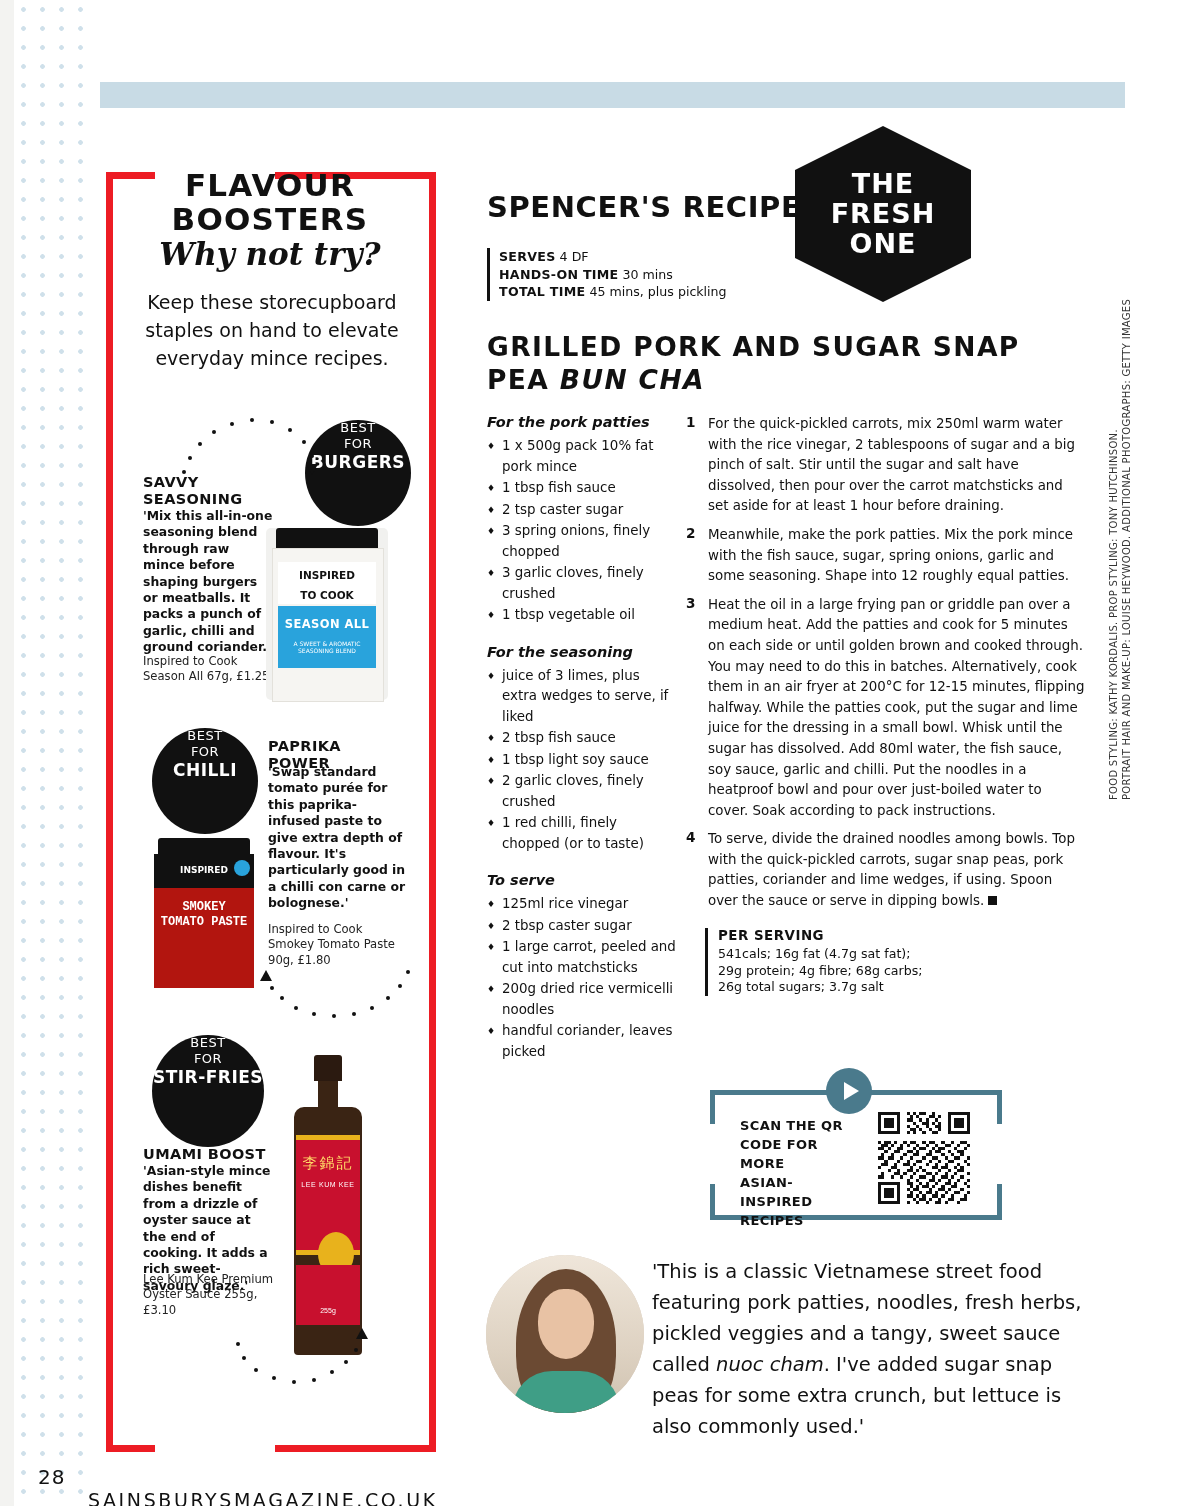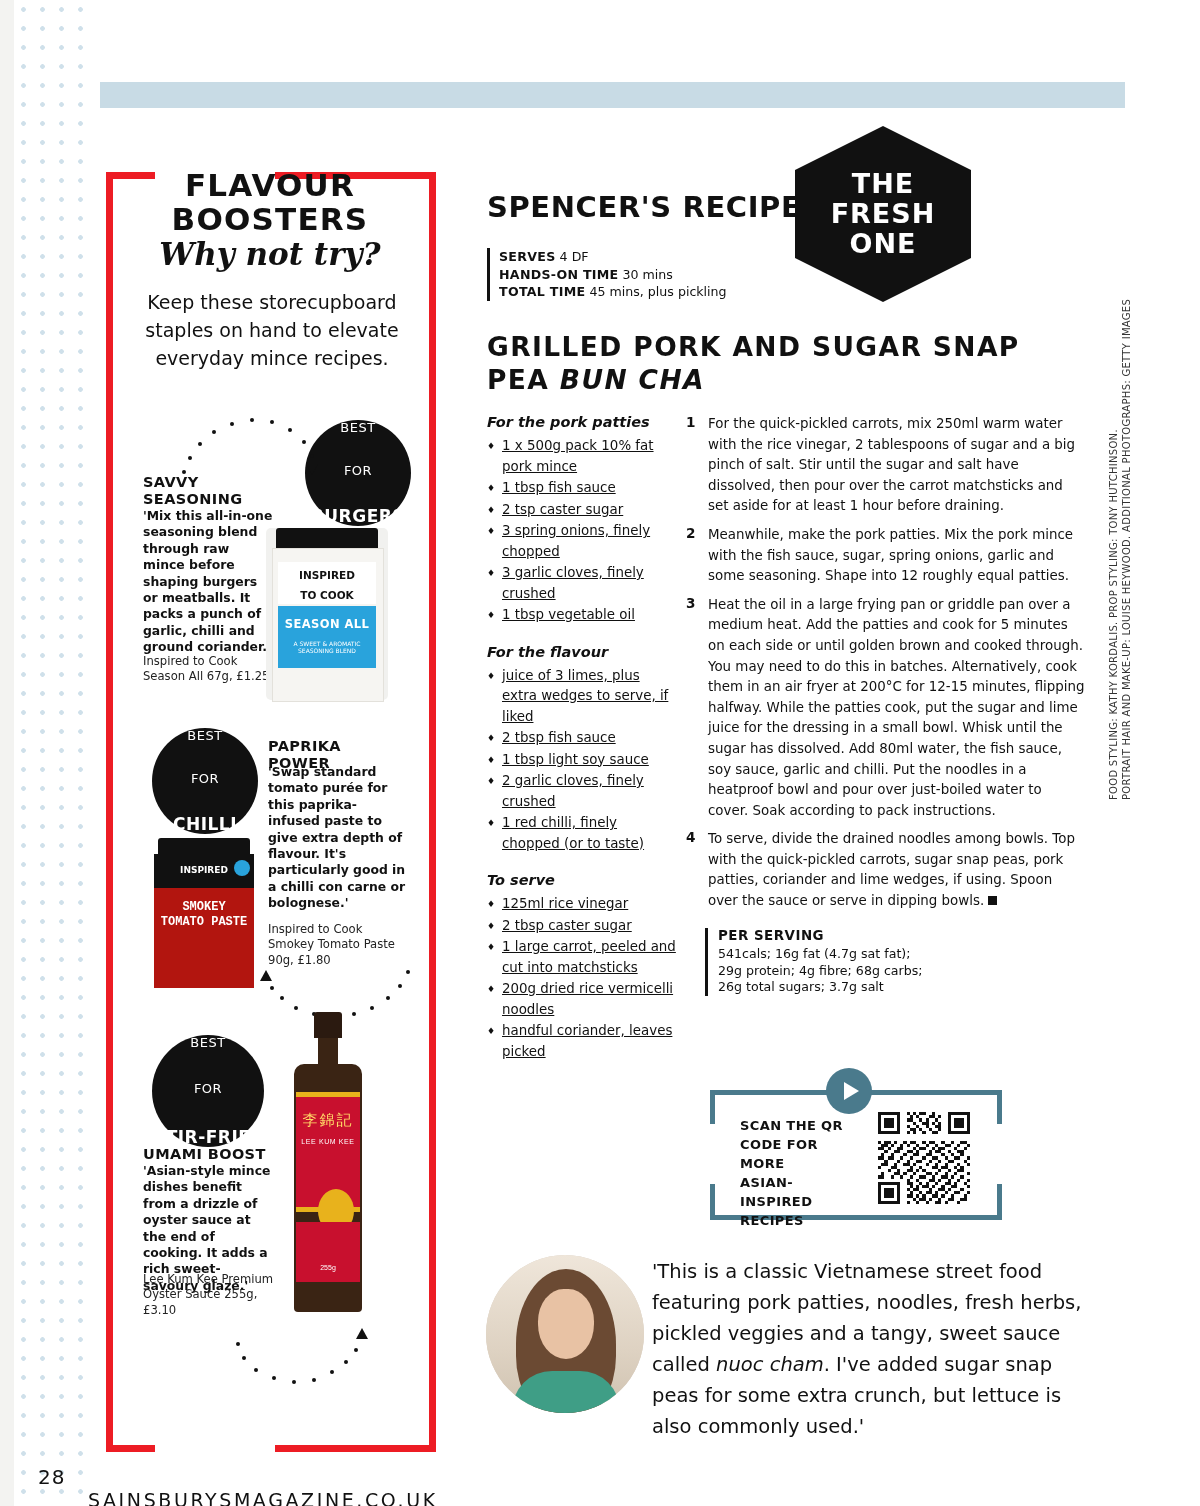--- a/index.html
+++ b/index.html
@@ -42,21 +42,21 @@
     font-size:31px; color:#111;
   }
   .fb-sub {
     position:absolute; left:136px; top:288px; width:272px; text-align:center;
     font-family:"DejaVu Sans", sans-serif; font-size:19px; line-height:28px; color:#111;
   }
 
   
   .badge {
     position:absolute; border-radius:50%; background:#111; color:#fff;
-    display:flex; flex-direction:column; align-items:center; justify-content:space-between;
+    display:flex; flex-direction:column; align-items:center; justify-content:flex-start;
     text-align:center; font-family:"DejaVu Sans", sans-serif; letter-spacing:.5px;
   }
   .badge .b-small { font-size:13px; line-height:16px; font-weight:400; }
   .badge .b-big { font-size:17px; line-height:20px; font-weight:bold; }
 
   #badge-burgers { left:305px; top:420px; width:106px; height:106px; }
   #badge-chilli  { left:152px; top:728px; width:106px; height:106px; }
   #badge-stir    { left:152px; top:1035px; width:112px; height:112px; }
 
   
@@ -99,21 +99,21 @@
   .jar .lbl-blue .s { text-align:center; font-family:"DejaVu Sans", sans-serif; font-size:6px; color:#fff; padding-top:9px; }
 
   .paste-jar { position:absolute; left:150px; top:838px; width:108px; height:150px; }
   .paste-jar .lid { position:absolute; left:8px; top:0; width:92px; height:16px; background:#111; border-radius:3px 3px 0 0; }
   .paste-jar .body { position:absolute; left:4px; top:16px; width:100px; height:134px; background:#b2150f; }
   .paste-jar .band { position:absolute; left:4px; top:16px; width:100px; height:34px; background:#111; }
   .paste-jar .band span { display:block; text-align:center; font-family:"DejaVu Sans", sans-serif; font-weight:bold; font-size:9px; color:#fff; padding-top:11px; }
   .paste-jar .txt { position:absolute; left:10px; top:62px; width:88px; text-align:center; font-family:Liberation Mono, monospace; font-weight:bold; font-size:12px; line-height:15px; color:#fff; }
   .paste-jar .dot { position:absolute; right:8px; top:22px; width:16px; height:16px; border-radius:50%; background:#29a3dc; }
 
-  .sauce-bottle { position:absolute; left:288px; top:1012px; width:80px; height:300px; }
+  .sauce-bottle { position:absolute; left:288px; top:1055px; width:80px; height:300px; }
   .sauce-bottle .cap { position:absolute; left:26px; top:0; width:28px; height:26px; background:#2b1a10; border-radius:3px 3px 0 0; }
   .sauce-bottle .neck { position:absolute; left:30px; top:26px; width:20px; height:26px; background:#3a2414; }
   .sauce-bottle .body { position:absolute; left:6px; top:52px; width:68px; height:248px; background:#3a2414; border-radius:10px 10px 4px 4px; }
   .sauce-bottle .lbl { position:absolute; left:8px; top:80px; width:64px; height:110px; background:#c8102e; border-top:5px solid #e8b21c; border-bottom:5px solid #e8b21c; }
   .sauce-bottle .lbl .ch { text-align:center; color:#ffd766; font-size:15px; padding-top:14px; letter-spacing:2px; }
   .sauce-bottle .lbl .en { text-align:center; color:#fff; font-size:7px; padding-top:8px; letter-spacing:.6px; }
   .sauce-bottle .lbl2 { position:absolute; left:8px; top:210px; width:64px; height:60px; background:#c8102e; }
   .sauce-bottle .lbl2 .sz { text-align:center; color:#fff; font-size:7px; padding-top:42px; }
   .sauce-bottle .oval { position:absolute; left:22px; top:92px; width:36px; height:44px; border-radius:50%; background:#e8b21c; }
 
@@ -158,21 +158,20 @@
   .ing-col { position:absolute; left:487px; top:414px; width:190px; }
   .ing-h {
     font-family:"DejaVu Sans", sans-serif; font-style:italic; font-weight:bold;
     font-size:14.5px; color:#111; margin-bottom:6px;
   }
   .ing-h.mt { margin-top:18px; }
   .ing-li {
     position:relative; padding-left:15px;
     font-family:"DejaVu Sans", sans-serif; font-size:13.4px; line-height:20.5px; color:#111;
     margin-bottom:1px;
-    text-decoration:underline;
   }
   .ing-li:before {
     content:"\2666"; position:absolute; left:0; top:0; font-size:9px; color:#111; line-height:21px;
   }
 
   .steps { position:absolute; left:686px; top:414px; width:400px; }
   .step { position:relative; padding-left:22px; margin-bottom:2px; }
   .step .num {
     position:absolute; left:0; top:0;
     font-family:"DejaVu Sans", sans-serif; font-weight:bold; font-size:13.6px; color:#111;
@@ -404,21 +403,21 @@
 
 <div class="ing-col">
   <div class="ing-h">For the pork patties</div>
   <div class="ing-li">1 x 500g pack 10% fat pork mince</div>
   <div class="ing-li">1 tbsp fish sauce</div>
   <div class="ing-li">2 tsp caster sugar</div>
   <div class="ing-li">3 spring onions, finely chopped</div>
   <div class="ing-li">3 garlic cloves, finely crushed</div>
   <div class="ing-li">1 tbsp vegetable oil</div>
 
-  <div class="ing-h mt">For the flavour</div>
+  <div class="ing-h mt">For the seasoning</div>
   <div class="ing-li">juice of 3 limes, plus extra wedges to serve, if liked</div>
   <div class="ing-li">2 tbsp fish sauce</div>
   <div class="ing-li">1 tbsp light soy sauce</div>
   <div class="ing-li">2 garlic cloves, finely crushed</div>
   <div class="ing-li">1 red chilli, finely chopped (or to taste)</div>
 
   <div class="ing-h mt">To serve</div>
   <div class="ing-li">125ml rice vinegar</div>
   <div class="ing-li">2 tbsp caster sugar</div>
   <div class="ing-li">1 large carrot, peeled and cut into matchsticks</div>

